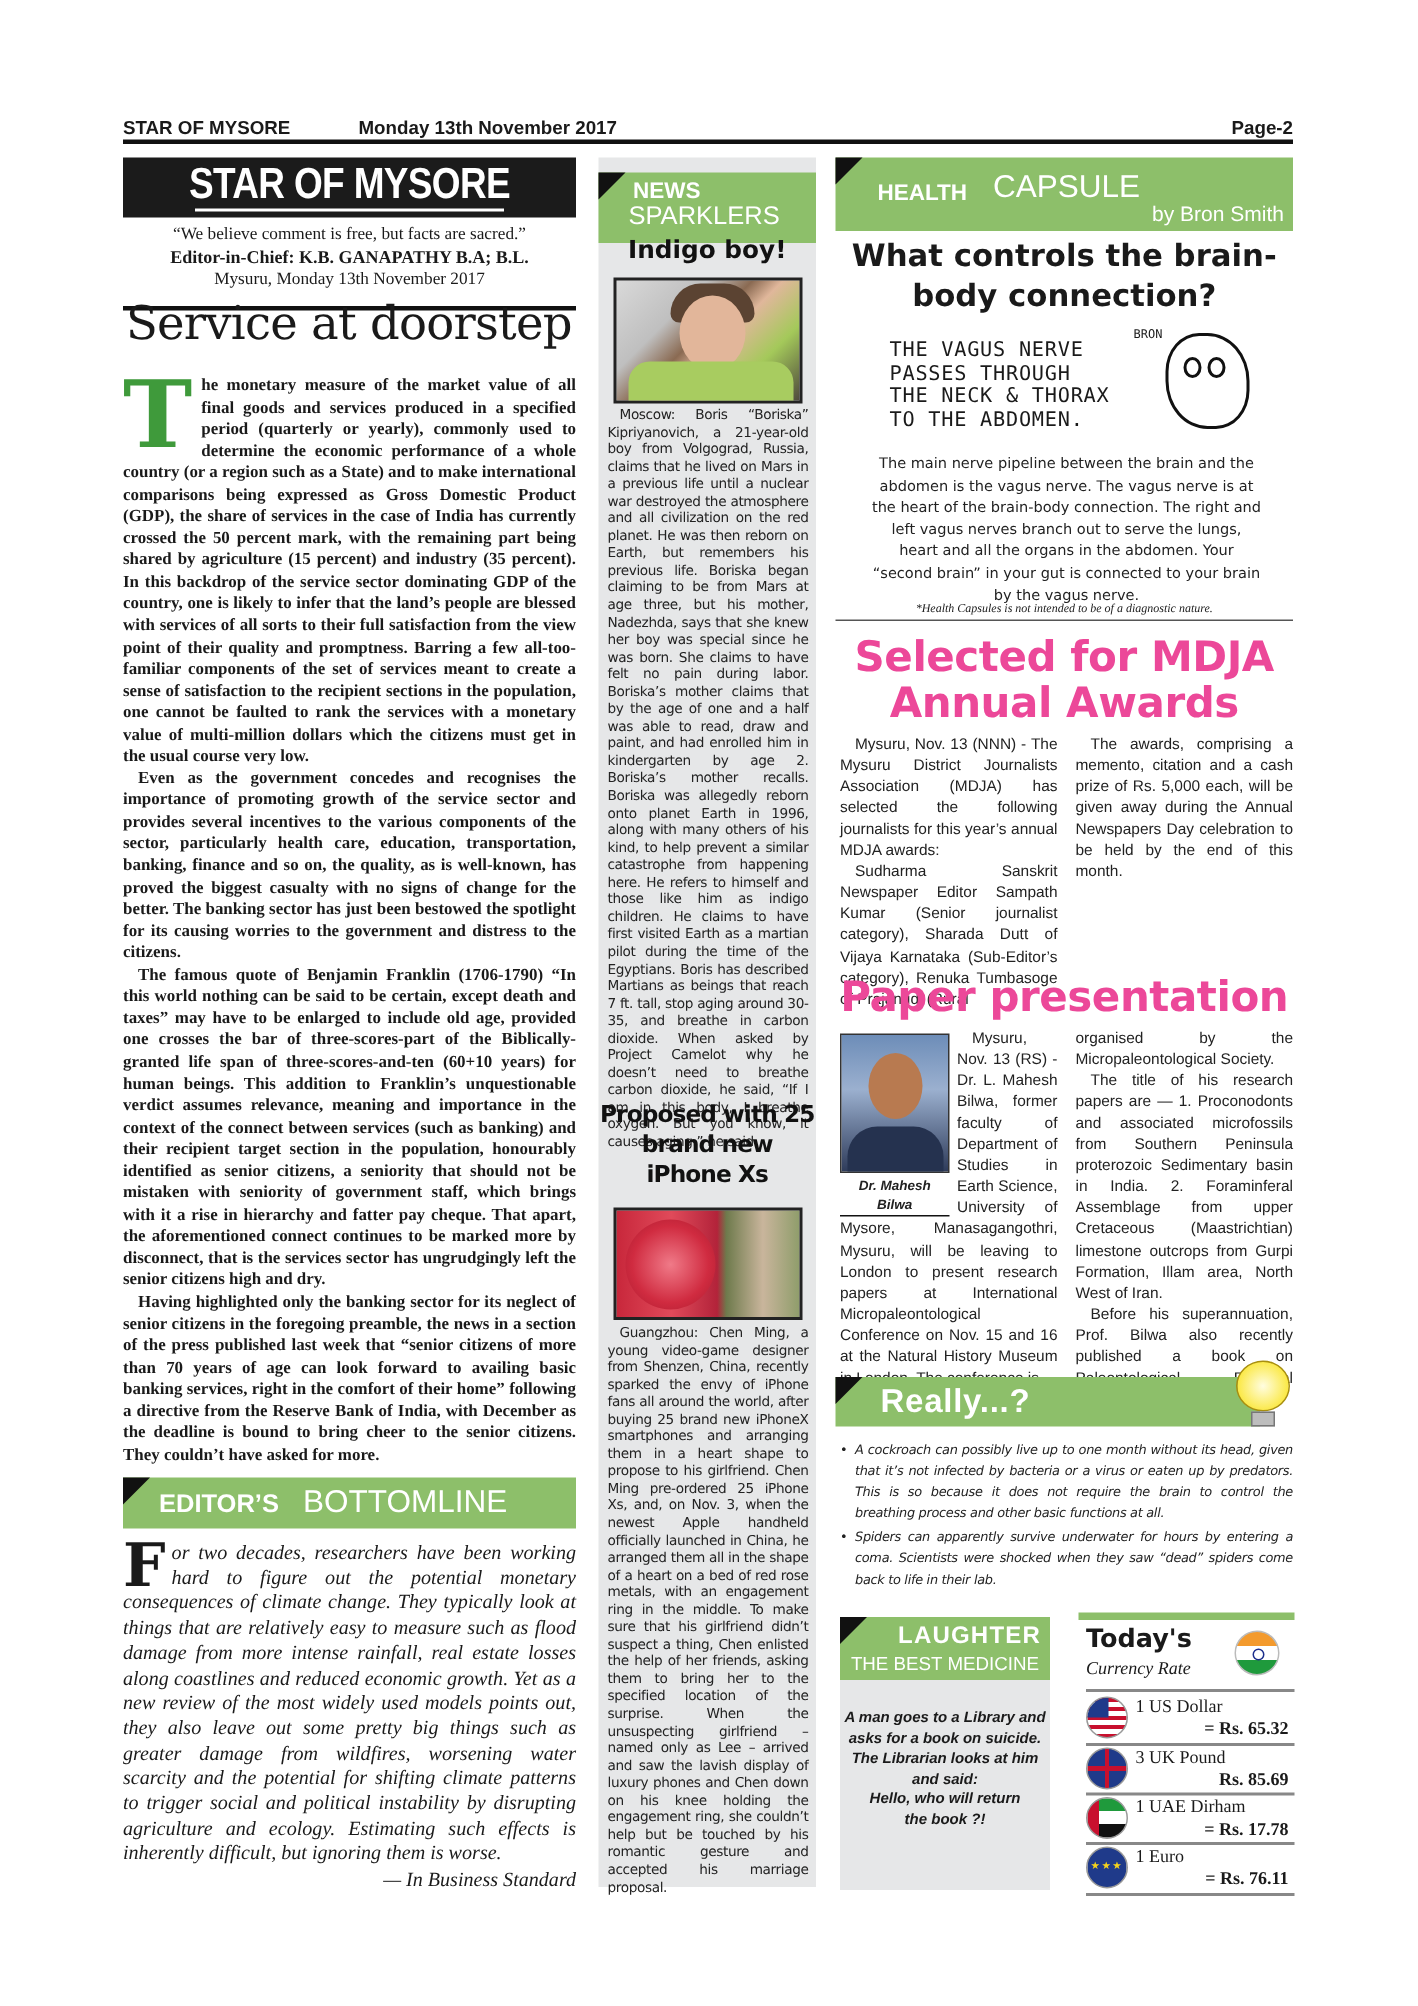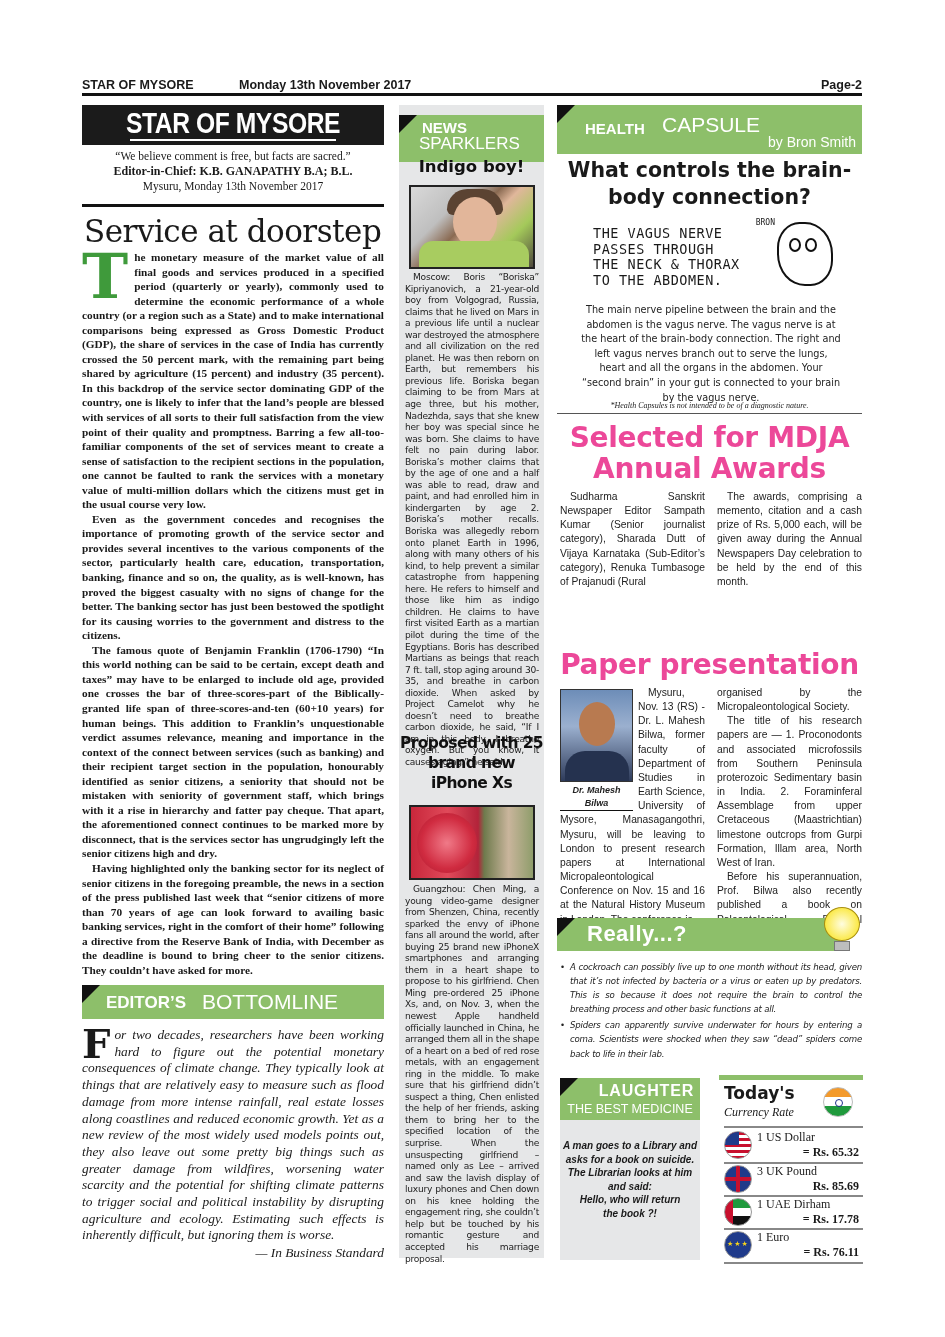--- a/index.html
+++ b/index.html
@@ -13,21 +13,21 @@
   .run-head .date { position: absolute; left: 157px; top: 0; }
   .run-head .page { position: absolute; right: 0; top: 0; }
 
   
   .masthead { left: 82px; top: 105px; width: 302px; height: 40px; background: #1b1b1b; }
   .masthead .title { position: absolute; left: 0; right: 0; top: 2px; text-align: center; color: #fff; font-family: "Liberation Sans", sans-serif; font-weight: bold; font-size: 29px; letter-spacing: -0.5px; transform: scaleX(0.85); }
   .masthead .underline { position: absolute; left: 48px; right: 48px; bottom: 4px; height: 2px; background: #fff; }
   .motto { left: 82px; top: 149px; width: 302px; text-align: center; font-family: "Liberation Serif", serif; font-size: 11.5px; line-height: 15px; }
   .motto .ed { font-weight: bold; font-size: 12px; }
   .rule1 { left: 82px; top: 204px; width: 302px; height: 3px; background: #111; }
-  .lead-head { left: 84px; top: 210px; width: 300px; font-family: "DejaVu Serif", serif; font-size: 31px; font-weight: normal; line-height: 42px; letter-spacing: -0.5px; }
+  .lead-head { left: 84px; top: 195px; width: 300px; font-family: "DejaVu Serif", serif; font-size: 31px; font-weight: normal; line-height: 42px; letter-spacing: -0.5px; }
   .editorial { left: 82px; top: 250px; width: 302px; font-family: "Liberation Serif", serif; font-weight: bold; font-size: 11.3px; line-height: 14.55px; text-align: justify; }
   .editorial p { text-indent: 10px; }
   .editorial p.first { text-indent: 0; }
   .editorial .drop { float: left; font-size: 62px; line-height: 50px; color: #3f9a3b; font-family: "DejaVu Serif", serif; margin: 2px 6px 0 0; font-weight: bold; }
 
   
   .banner { background: #8dbf6a; color: #fff; font-family: "Liberation Sans", sans-serif; }
   .banner .corner { position: absolute; left: 0; top: 0; width: 0; height: 0; border-top: 18px solid #111; border-right: 18px solid transparent; }
 
   .bottomline-banner { left: 82px; top: 985px; width: 302px; height: 34px; }
@@ -201,20 +201,21 @@
     <div class="eye" style="left:10px"></div>
     <div class="eye" style="left:26px"></div>
   </div>
 </div>
 <div class="abs health-body">The main nerve pipeline between  the brain and the abdomen is the vagus nerve. The vagus nerve is at the heart of the brain-body connection. The right and left vagus nerves branch out to serve the lungs, heart and all the organs in the abdomen. Your “second brain” in your gut is connected to your brain by the vagus nerve.</div>
 <div class="abs health-note">*Health Capsules is not intended to be of a diagnostic nature.</div>
 <div class="abs health-rule"></div>
 
 <div class="abs big-head mdja-head">Selected for MDJA Annual Awards</div>
 <div class="abs two-col mdja-a">
+  <p>Mysuru, Nov. 13 (NNN) - The Mysuru District Journalists Association (MDJA) has selected the following  journalists for this year’s annual MDJA awards:</p>
   <p>Sudharma Sanskrit Newspaper Editor Sampath Kumar (Senior journalist category), Sharada Dutt of Vijaya Karnataka (Sub-Editor’s category), Renuka Tumbasoge of Prajanudi (Rural</p>
 </div>
 <div class="abs two-col mdja-b">
   <p>The awards, comprising a memento, citation and a cash prize of Rs. 5,000 each, will be given away during the Annual Newspapers Day celebration to be held by the end of this month.</p>
 </div>
 
 <div class="abs big-head paper-head">Paper presentation</div>
 <div class="abs two-col paper-a">
   <div class="paper-photo">
     <div class="suit"></div>

